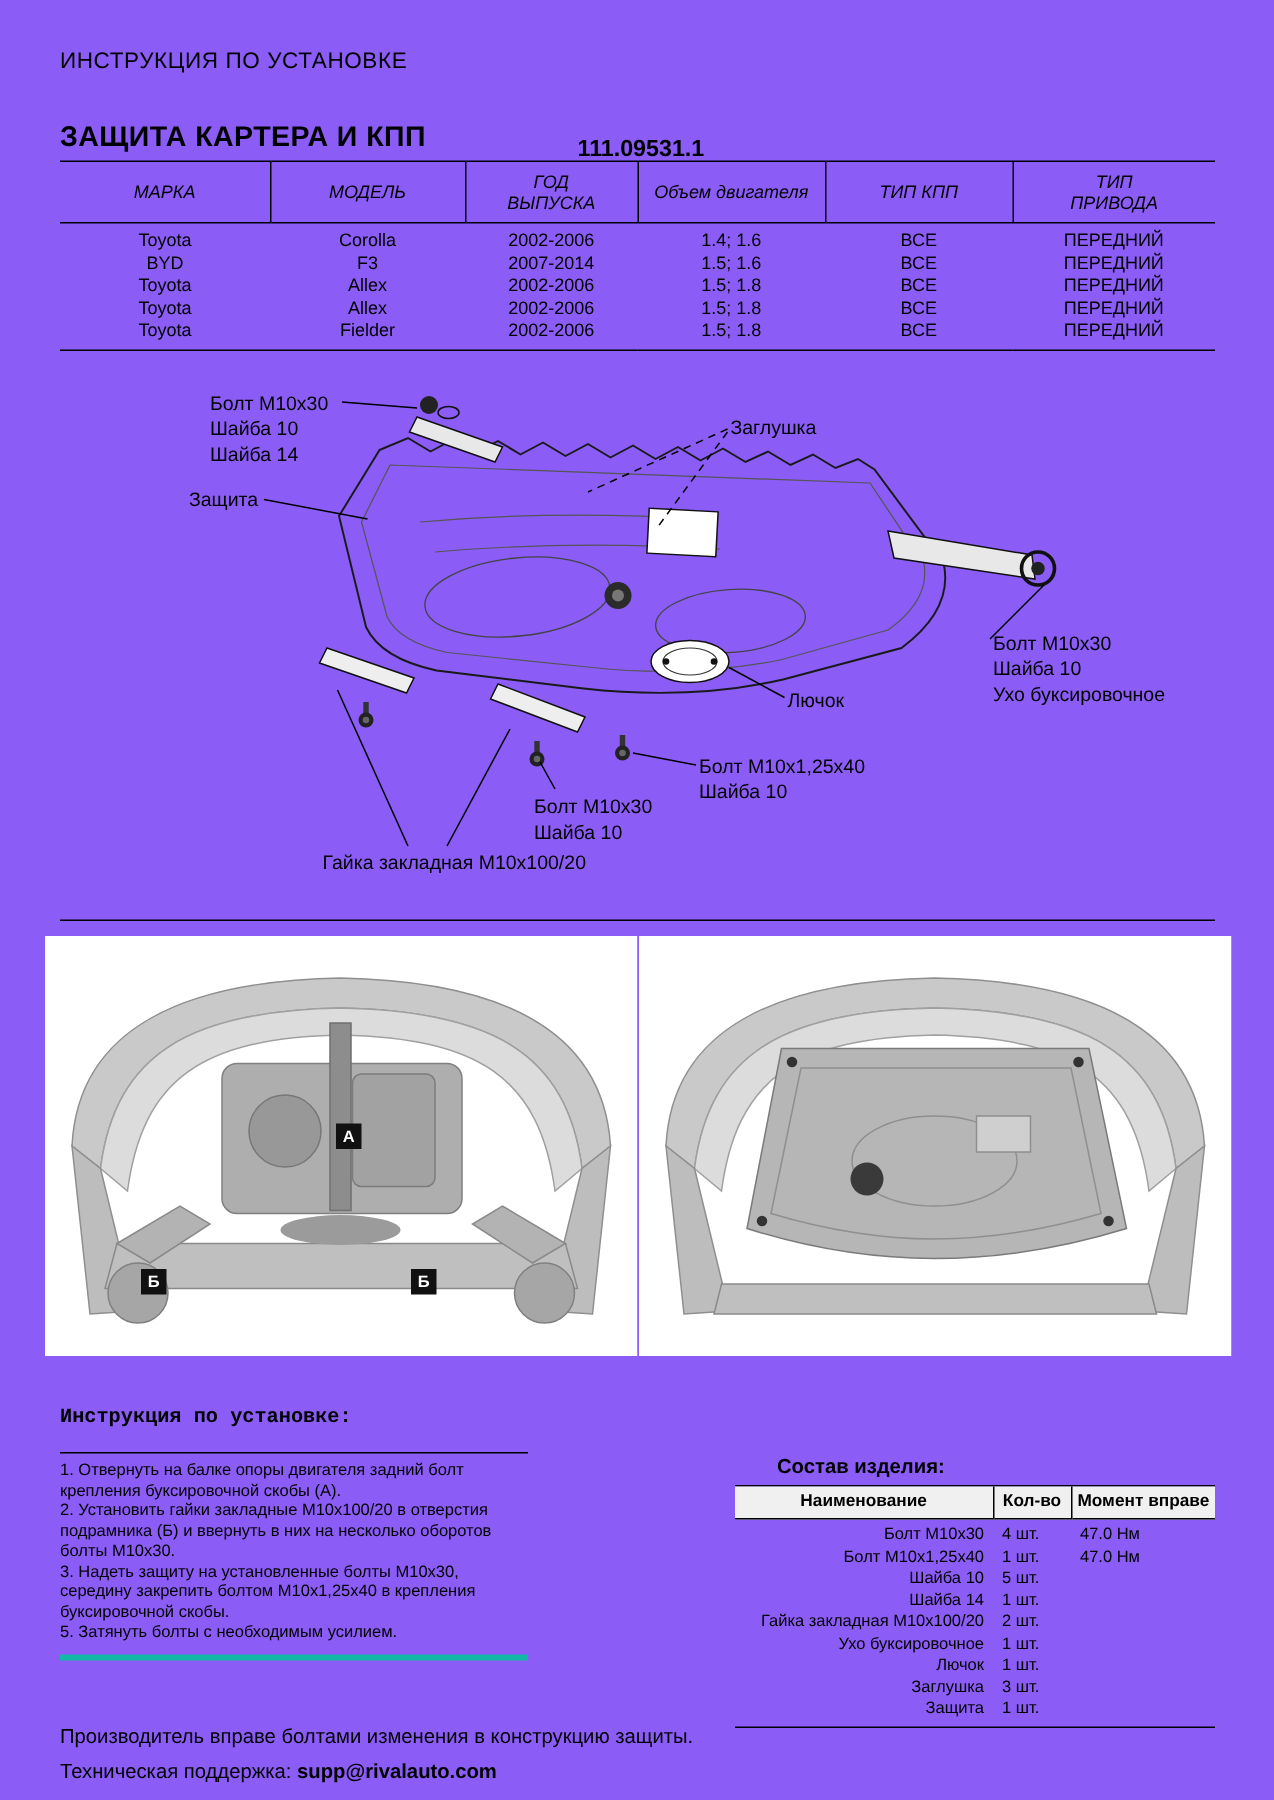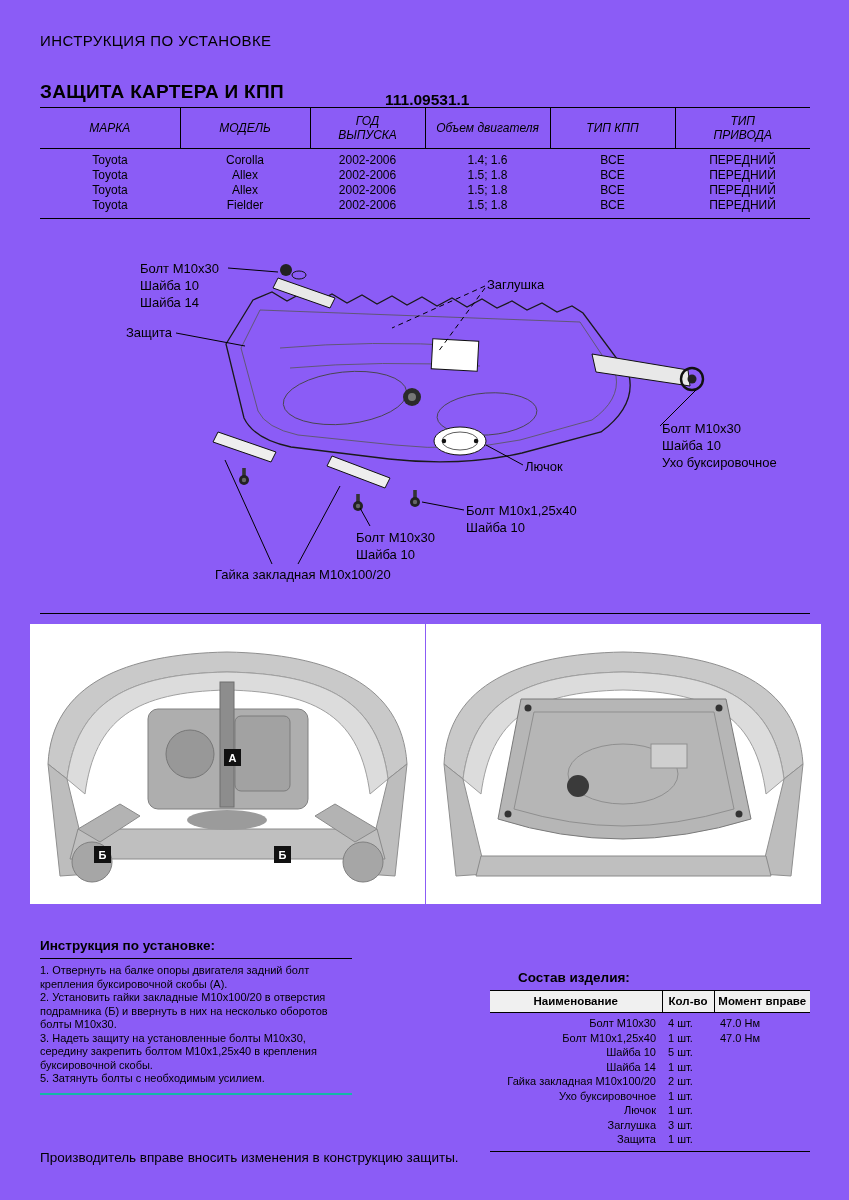--- a/index.html
+++ b/index.html
@@ -44,22 +44,22 @@
   .photo-left  { left:30px; }
   .photo-right { left:426px; }
   .photo svg { position:absolute; inset:0; }
   .marker {
     position:absolute; width:17px; height:17px; background:#111; color:#fff;
     font-size:11px; font-weight:bold; display:flex; align-items:center; justify-content:center;
   }
 
   
   .instructions { position:absolute; left:40px; top:938px; width:312px; }
-  .instr-title { font-size:13.5px; font-weight:bold; padding-bottom:5px; border-bottom:1px solid #000; }
-  .steps { padding-top:5px; padding-bottom:7px; border-bottom:2px solid #14b8a6; font-size:11px; line-height:13.5px; }
+  .instr-title { font-size:13.5px; font-weight:bold; padding-bottom:15px; border-bottom:1px solid #000;font-family:Liberation Mono, monospace; }
+  .steps { padding-top:5px; padding-bottom:7px; border-bottom:4px solid #14b8a6; font-size:11px; line-height:13.5px; }
   .steps p { margin:0; }
 
   
   .parts { position:absolute; left:490px; top:938px; width:320px; }
   .parts-title { font-size:13.5px; font-weight:bold; padding-left:28px; padding-bottom:5px; border-bottom:1px solid #000;margin-top:32px; }
   table.parts-table { width:100%; border-collapse:collapse; table-layout:fixed; border-bottom:1px solid #000; font-size:11px; }
   .parts-table th {
     font-size:11.5px; font-weight:bold; text-align:center; padding:4px 2px;
     border-bottom:1px solid #000; background:#f0f0f0; line-height:13px;
   }
@@ -104,20 +104,28 @@
         <th>ТИП
 ПРИВОДА</th>
       </tr>
     </thead>
     <tbody>
       <tr>
         <td>Toyota</td>
         <td>Corolla</td>
         <td>2002-2006</td>
         <td>1.4; 1.6</td>
+        <td>ВСЕ</td>
+        <td>ПЕРЕДНИЙ</td>
+      </tr>
+      <tr>
+        <td>BYD</td>
+        <td>F3</td>
+        <td>2007-2014</td>
+        <td>1.5; 1.6</td>
         <td>ВСЕ</td>
         <td>ПЕРЕДНИЙ</td>
       </tr>
       <tr>
         <td>Toyota</td>
         <td>Allex</td>
         <td>2002-2006</td>
         <td>1.5; 1.8</td>
         <td>ВСЕ</td>
         <td>ПЕРЕДНИЙ</td>
@@ -338,15 +346,19 @@
         </tr>
         <tr>
           <td>Защита</td>
           <td>1 шт.</td>
           <td></td>
         </tr>
       </tbody>
     </table>
   </div>
 
-  <div class="footer-1">Производитель вправе вносить изменения в конструкцию защиты.</div>
+  <div class="footer-1">Производитель вправе болтами изменения в конструкцию защиты.</div>
+  <div class="footer-2">
+    <span>Техническая поддержка:</span>
+    <b>supp@rivalauto.com</b>
+  </div>
 
 </div>
 
 </body></html>

